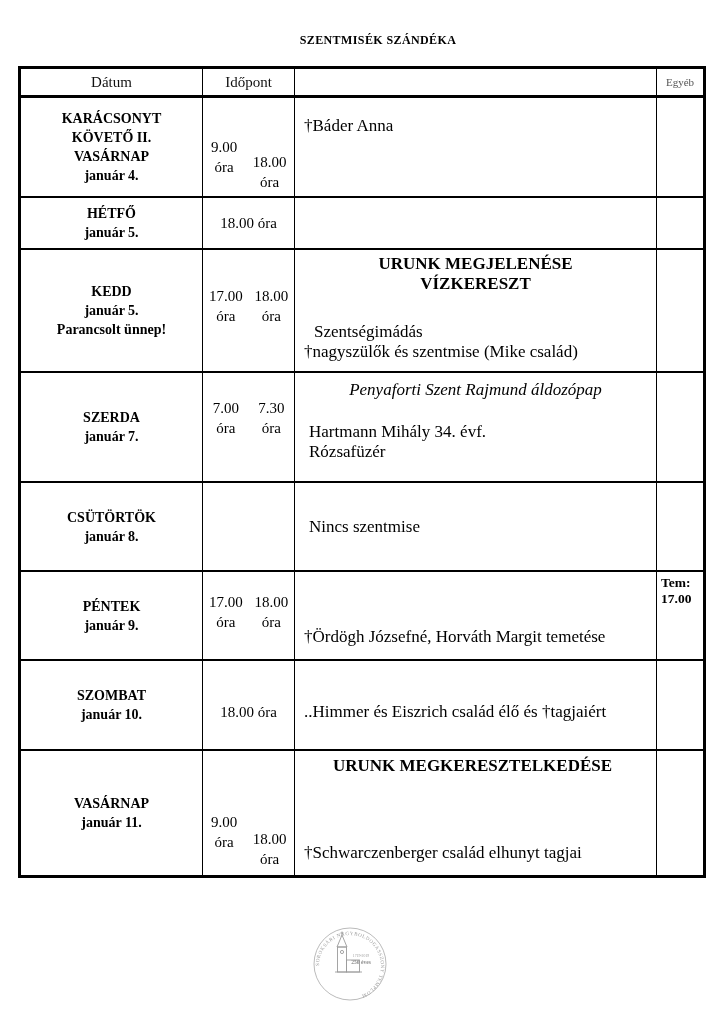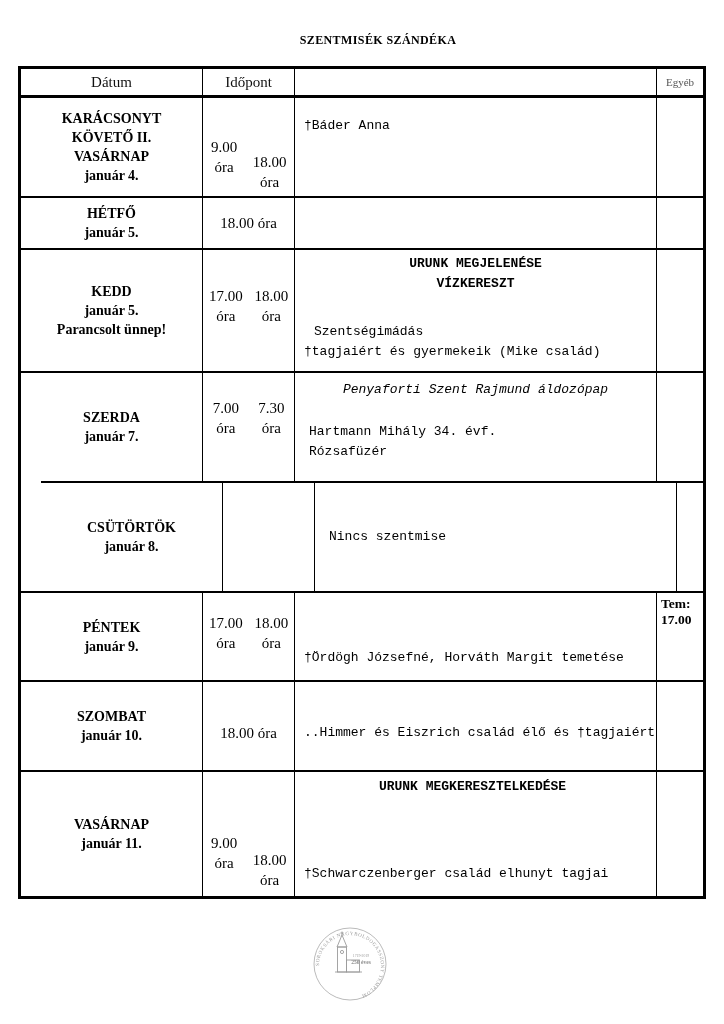--- a/index.html
+++ b/index.html
@@ -24,28 +24,28 @@
   
   .hrow{height:26px;}
   .hcell{display:flex;align-items:center;justify-content:center;font-size:15px;color:#111;}
   .hcell.other-h{font-size:11px;color:#555;}
   
   .date{
     display:flex;flex-direction:column;justify-content:center;align-items:center;
     text-align:center;font-weight:bold;font-size:14px;line-height:19px;
   }
   .time{display:flex;flex-direction:row;align-items:center;font-size:15px;line-height:20px;text-align:center;}
-  .intent{font-size:13px;line-height:20px;font-family:Liberation Mono, monospace;}
+  .intent{font-size:17px;line-height:20px;}
   .other{font-weight:bold;font-size:13.5px;line-height:16px;}
   .feast{text-align:center;font-weight:bold;}
   .feast-italic{text-align:center;font-style:italic;}
   .iline{padding-left:9px;}
   
   .r1{height:101px;} .r2{height:52px;} .r3{height:123px;} .r4{height:110px;}
-  .r5{height:110px;margin-left:20px;}  .r6{height:89px;} .r7{height:90px;}  .r8{height:126px;}
+  .r5{height:89px;}  .r6{height:89px;} .r7{height:90px;}  .r8{height:126px;}
   
   .r1 .time{justify-content:flex-start;padding-top:20px;}
   .r1 .time .t2{margin-top:29px;}
   .r1 .intent{padding-top:18px;}
   .r2 .time{justify-content:center;}
   .r3 .time{justify-content:flex-end;padding-bottom:9px;}
   .r3 .intent{display:flex;flex-direction:column;justify-content:space-between;padding:4px 0 9px 0;}
   .r3 .iline.indent{padding-left:19px;}
   .r4 .time{justify-content:flex-end;padding-bottom:19px;}
   .r4 .intent{display:flex;flex-direction:column;justify-content:space-between;padding:7px 0 19px 0;}
@@ -119,21 +119,21 @@
         <div class="t1">17.00 óra</div>
         <div>18.00 óra</div>
       </div>
       <div class="cell intent">
         <div>
           <div class="feast">URUNK MEGJELENÉSE</div>
           <div class="feast">VÍZKERESZT</div>
         </div>
         <div>
           <div class="iline indent">Szentségimádás</div>
-          <div class="iline">†tagjaiért és gyermekeik (Mike család)</div>
+          <div class="iline">†nagyszülők és szentmise (Mike család)</div>
         </div>
       </div>
       <div class="cell other"></div>
     </div>
 
     <div class="row r4">
       <div class="cell date">
         <div>SZERDA</div>
         <div>január 7.</div>
       </div>

